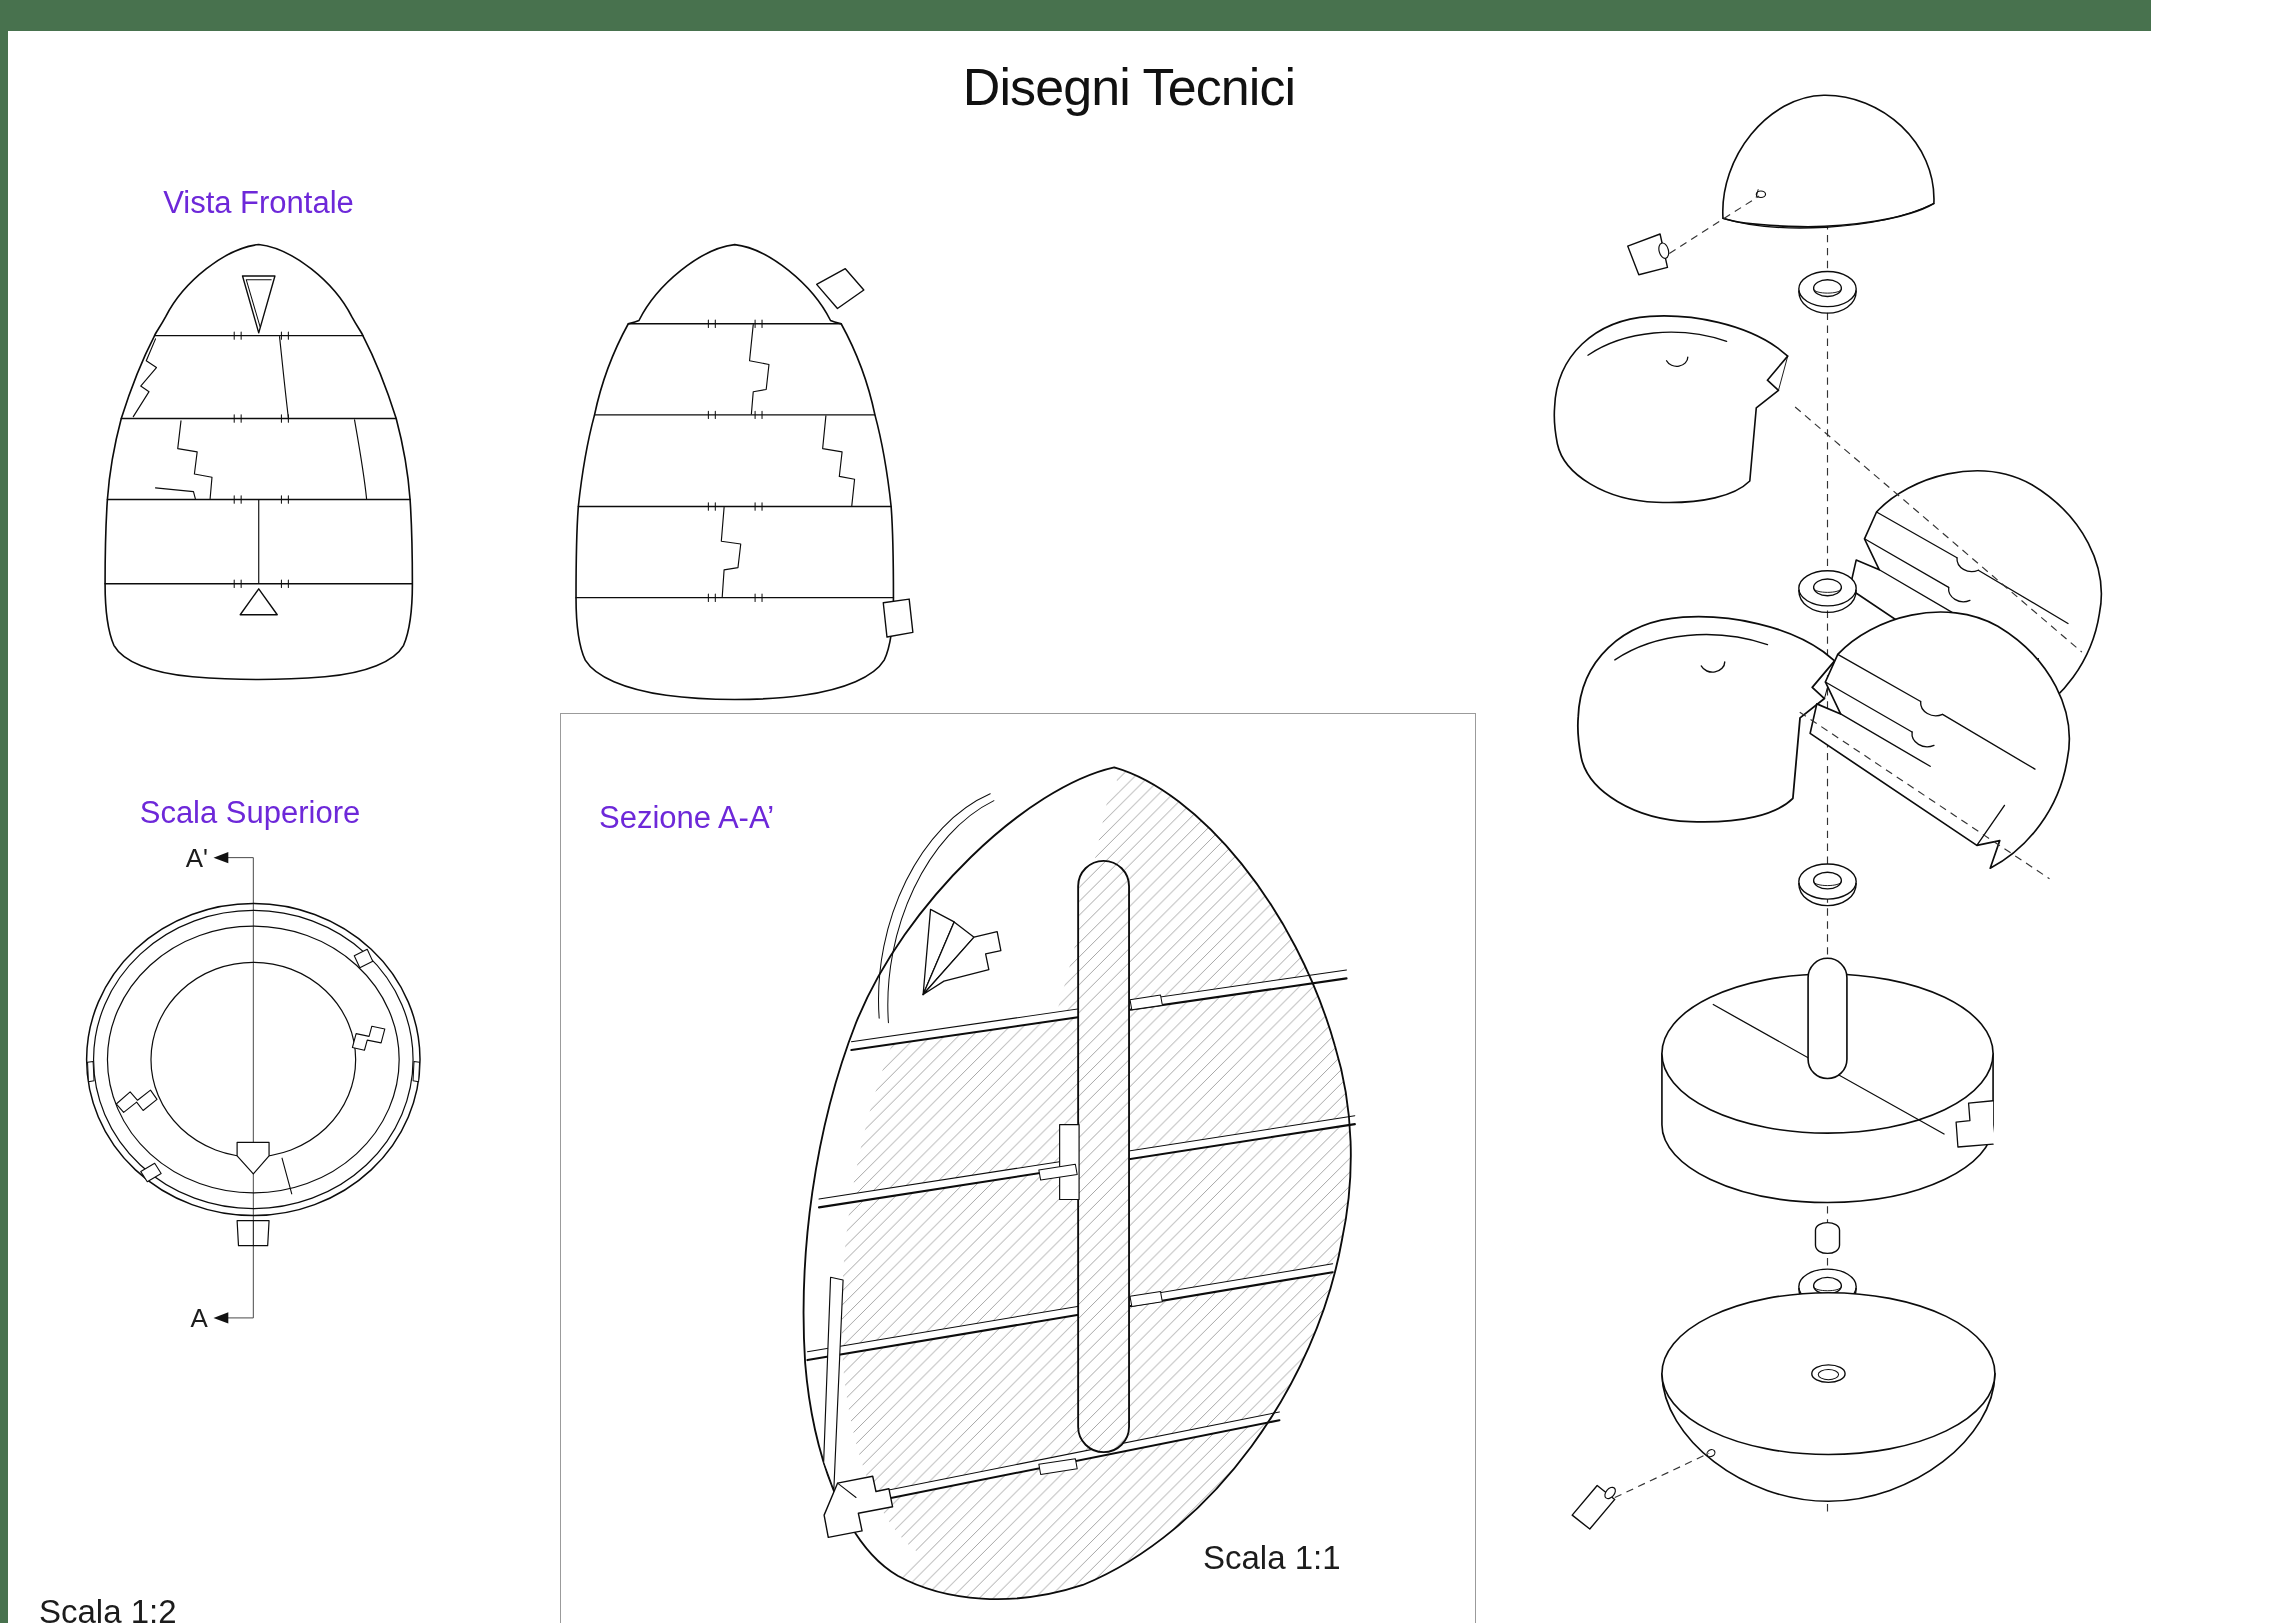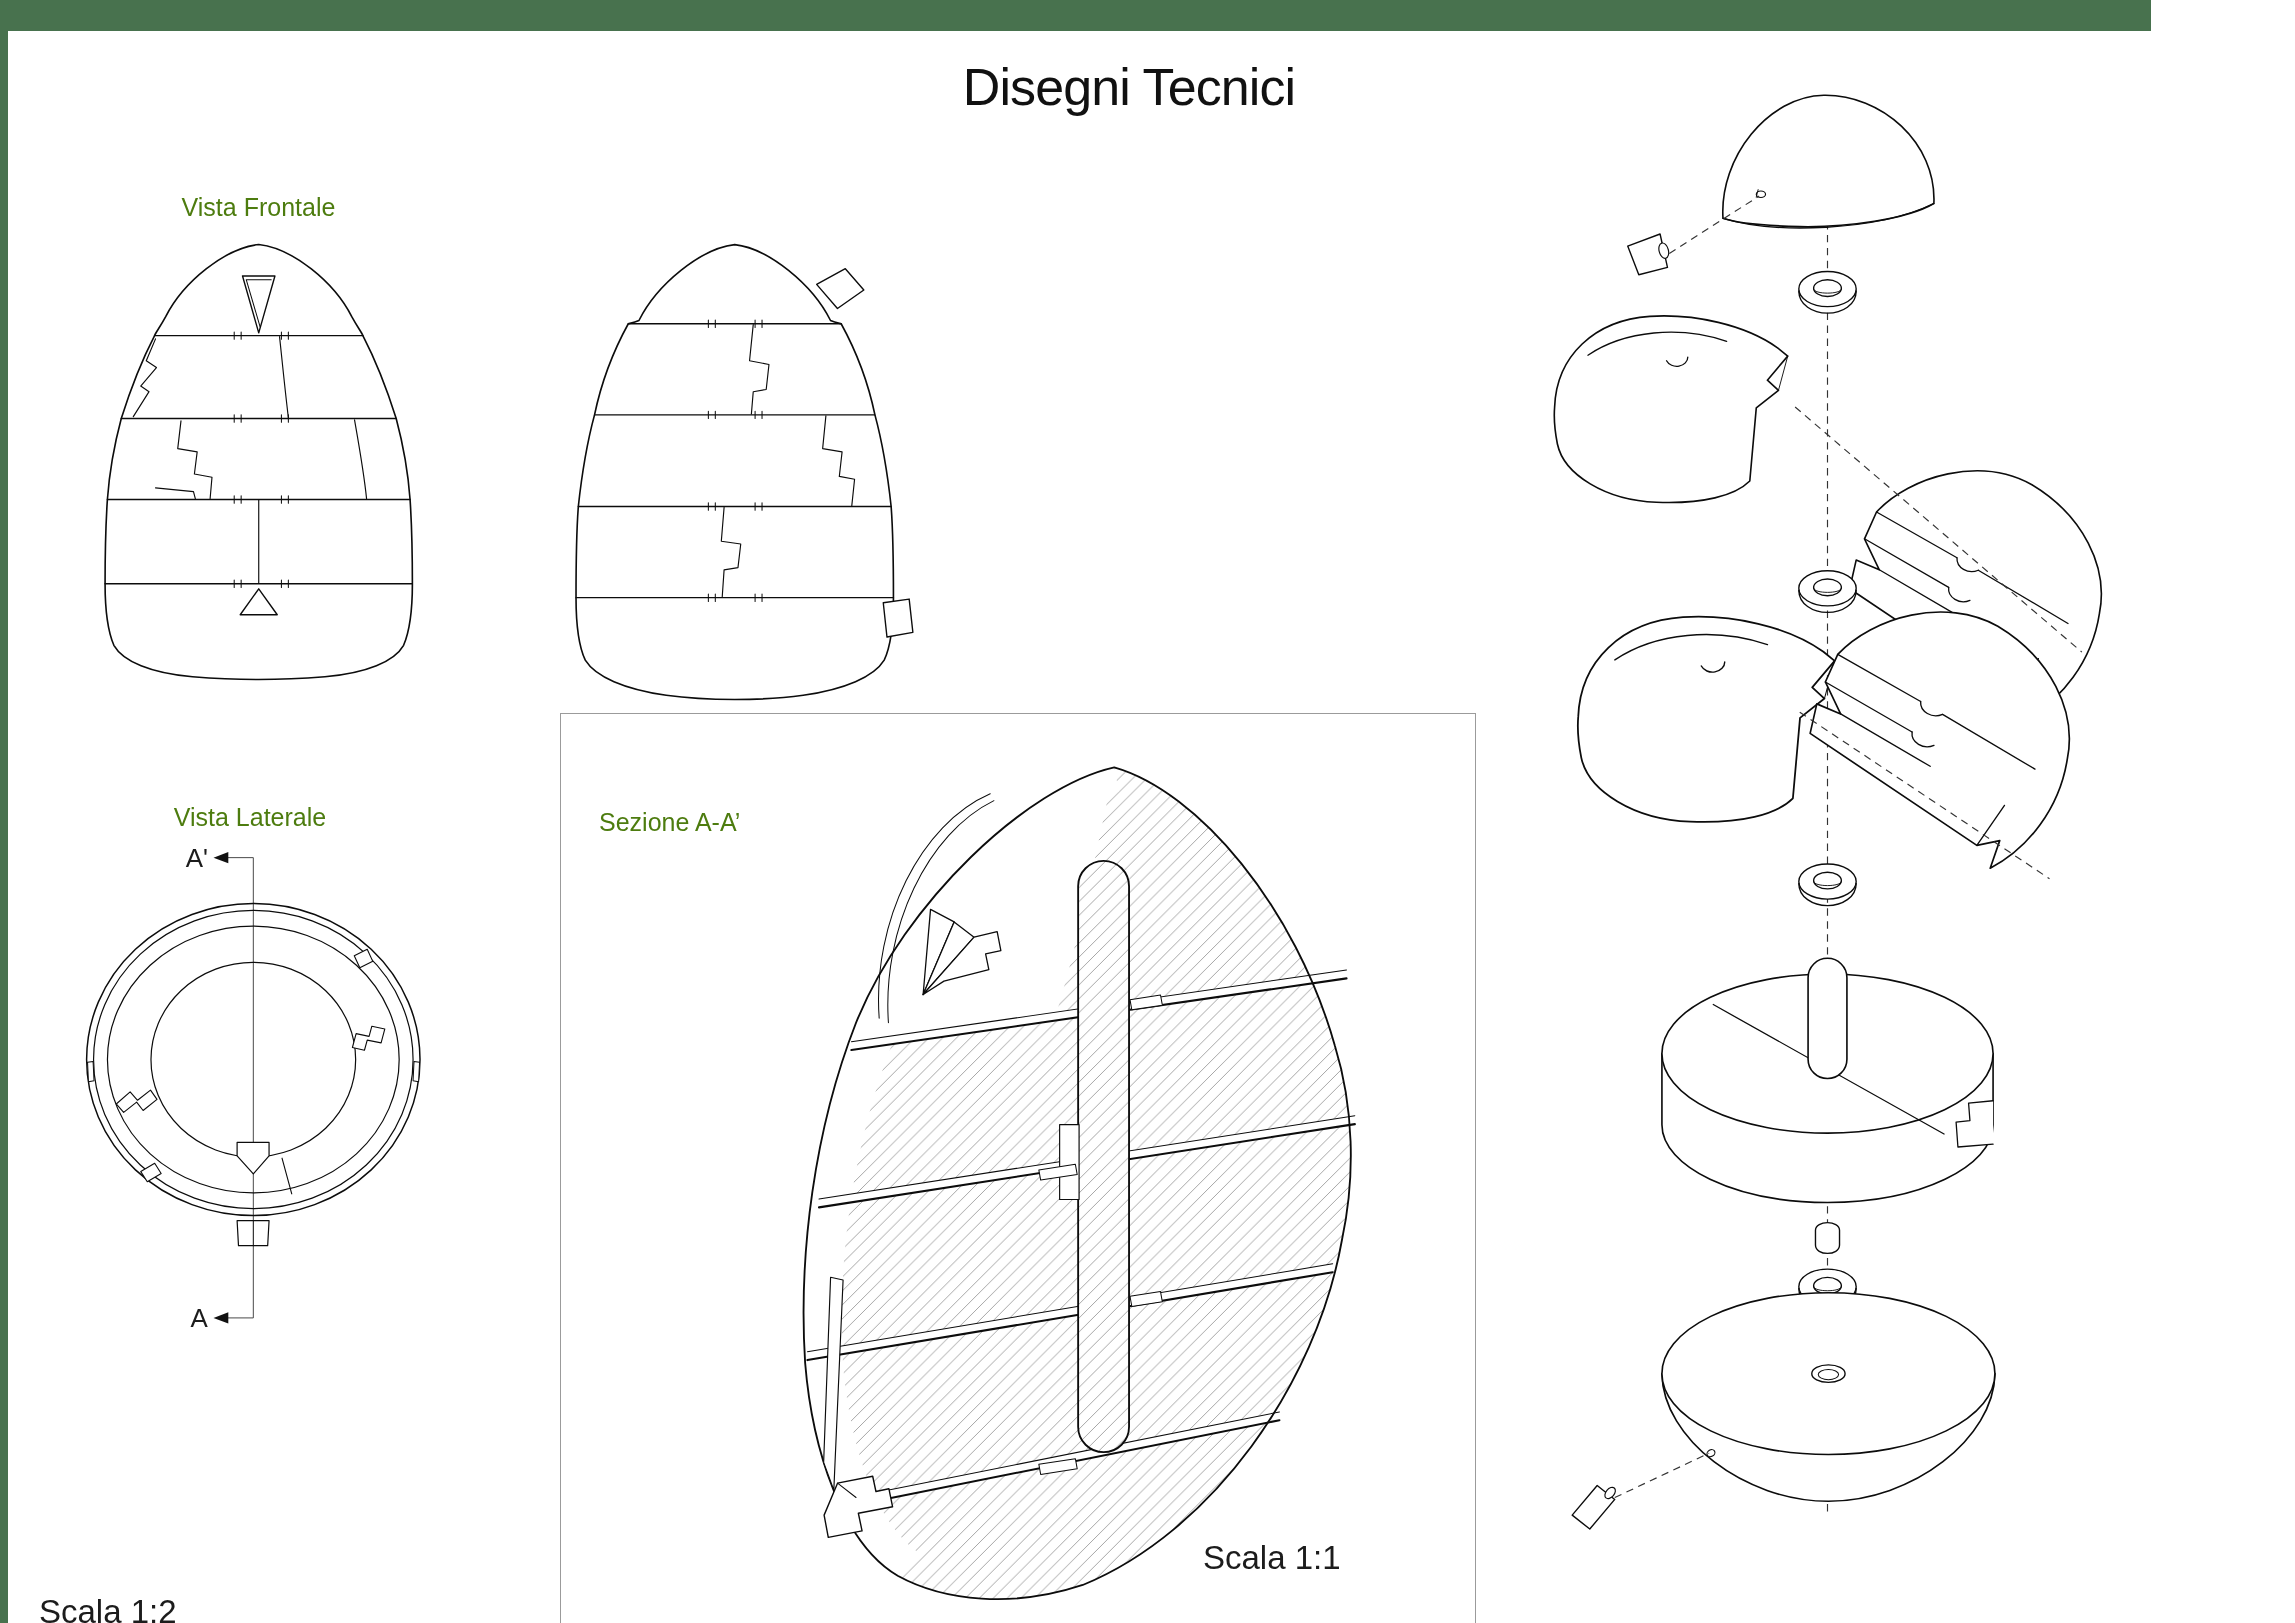--- a/index.html
+++ b/index.html
@@ -2,21 +2,21 @@
 <html style="font-size:7.4px"><head>
 <meta charset="utf-8">
 <style>
   html,body{margin:0;padding:0;background:#fff;}
   .sheet{position:relative;width:2151px;height:1623px;background:#ffffff;overflow:hidden;
          font-family:"Liberation Sans",sans-serif;color:#1c1c1c;}
   .topbar{position:absolute;left:0;top:0;width:2295px;height:30.5px;}
   .leftbar{position:absolute;left:0;top:0;width:8.3px;height:1623px;}
   .page-title{position:absolute;left:0;top:57px;width:2258px;text-align:center;
               font-size:52px;letter-spacing:-0.9px;color:#111;}
-  .view-label{position:absolute;font-size:25px;color:#4d7c0f;white-space:nowrap;margin-top:8px;}
+  .view-label{position:absolute;font-size:31px;color:#6d28d9;white-space:nowrap;}
   .small-label{position:absolute;font-size:33px;color:#1c1c1c;white-space:nowrap;}
   .section-box{position:absolute;left:560px;top:713px;width:914px;height:925px;
                border:0.9px solid #9b9b9b;background:transparent;}
   svg{position:absolute;overflow:visible;}
   .k{stroke:#0c0c0c;fill:none;stroke-width:3;stroke-linejoin:round;stroke-linecap:round;}
   .kf{stroke:#0c0c0c;fill:#ffffff;stroke-width:3;stroke-linejoin:round;stroke-linecap:round;}
   .dash{stroke:#333;fill:none;stroke-width:2.5;stroke-dasharray:16 12;stroke-linecap:butt;}
   .thin{stroke:#3a3a3a;fill:none;stroke-width:2;}
   .arr{fill:#111;stroke:none;}
   .wcover{fill:#ffffff;stroke:none;}
@@ -78,21 +78,21 @@
     <path class="k" style="stroke-width:2.5" d="M 620 384 L 613 455 L 655 462 L 649 515 L 682 521 L 676 578"></path>
     <path class="k" style="stroke-width:2.5" d="M 400 582 L 394 655 L 436 661 L 430 712 L 400 717 L 396 775"></path>
     <g class="k" style="stroke-width:2.2">
       <path d="M 366 177 V 193 M 381 177 V 193 M 467 177 V 193 M 482 177 V 193"></path>
       <path d="M 366 374 V 390 M 381 374 V 390 M 467 374 V 390 M 482 374 V 390"></path>
       <path d="M 366 572 V 588 M 381 572 V 588 M 467 572 V 588 M 482 572 V 588"></path>
       <path d="M 366 769 V 785 M 381 769 V 785 M 467 769 V 785 M 482 769 V 785"></path>
     </g>
   </svg>
 
-  <div class="view-label" style="left:65px;top:795px;width:370px;text-align:center;">Vista Laterale</div>
+  <div class="view-label" style="left:65px;top:795px;width:370px;text-align:center;">Scala Superiore</div>
 
   <svg style="left:69px;top:828px;" width="389" height="514" viewBox="0 0 840 1110">
     <line class="thin" x1="398" y1="64" x2="398" y2="1058"></line>
     <g>
       <line class="thin" x1="398" y1="64" x2="340" y2="64"></line>
       <polygon class="arr" points="312,64 344,52 344,76"></polygon>
       <text class="svgtxt" x="300" y="84" text-anchor="end">A'</text>
     </g>
     <g>
       <line class="thin" x1="398" y1="1058" x2="340" y2="1058"></line>

